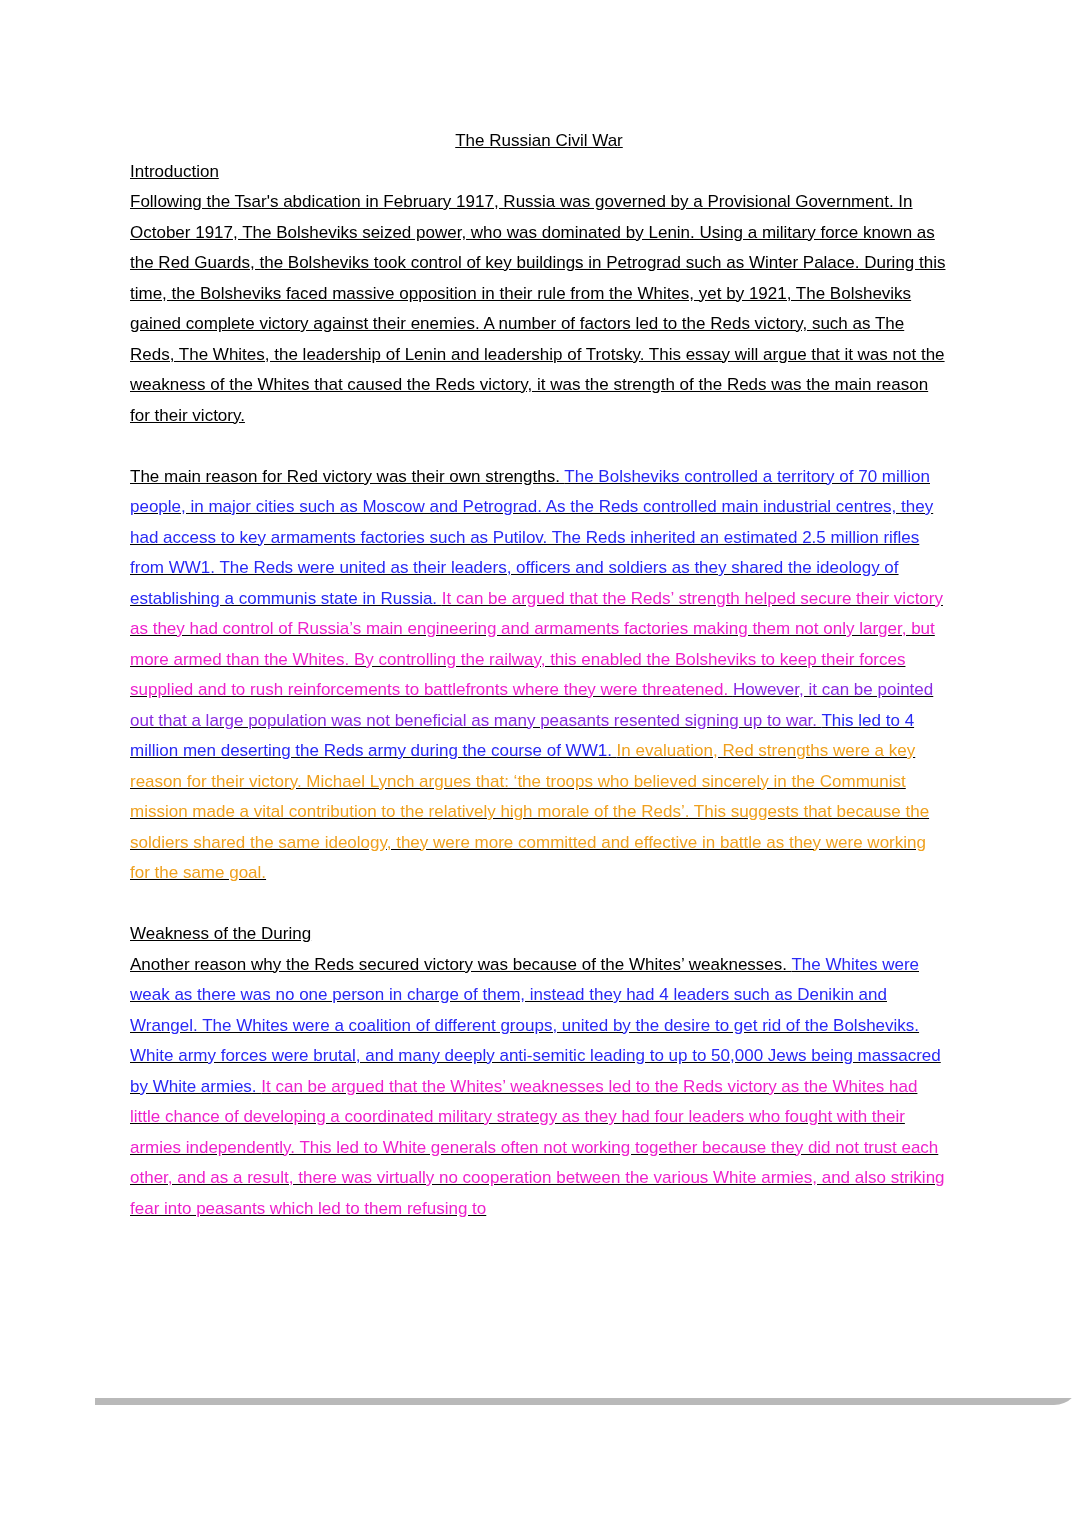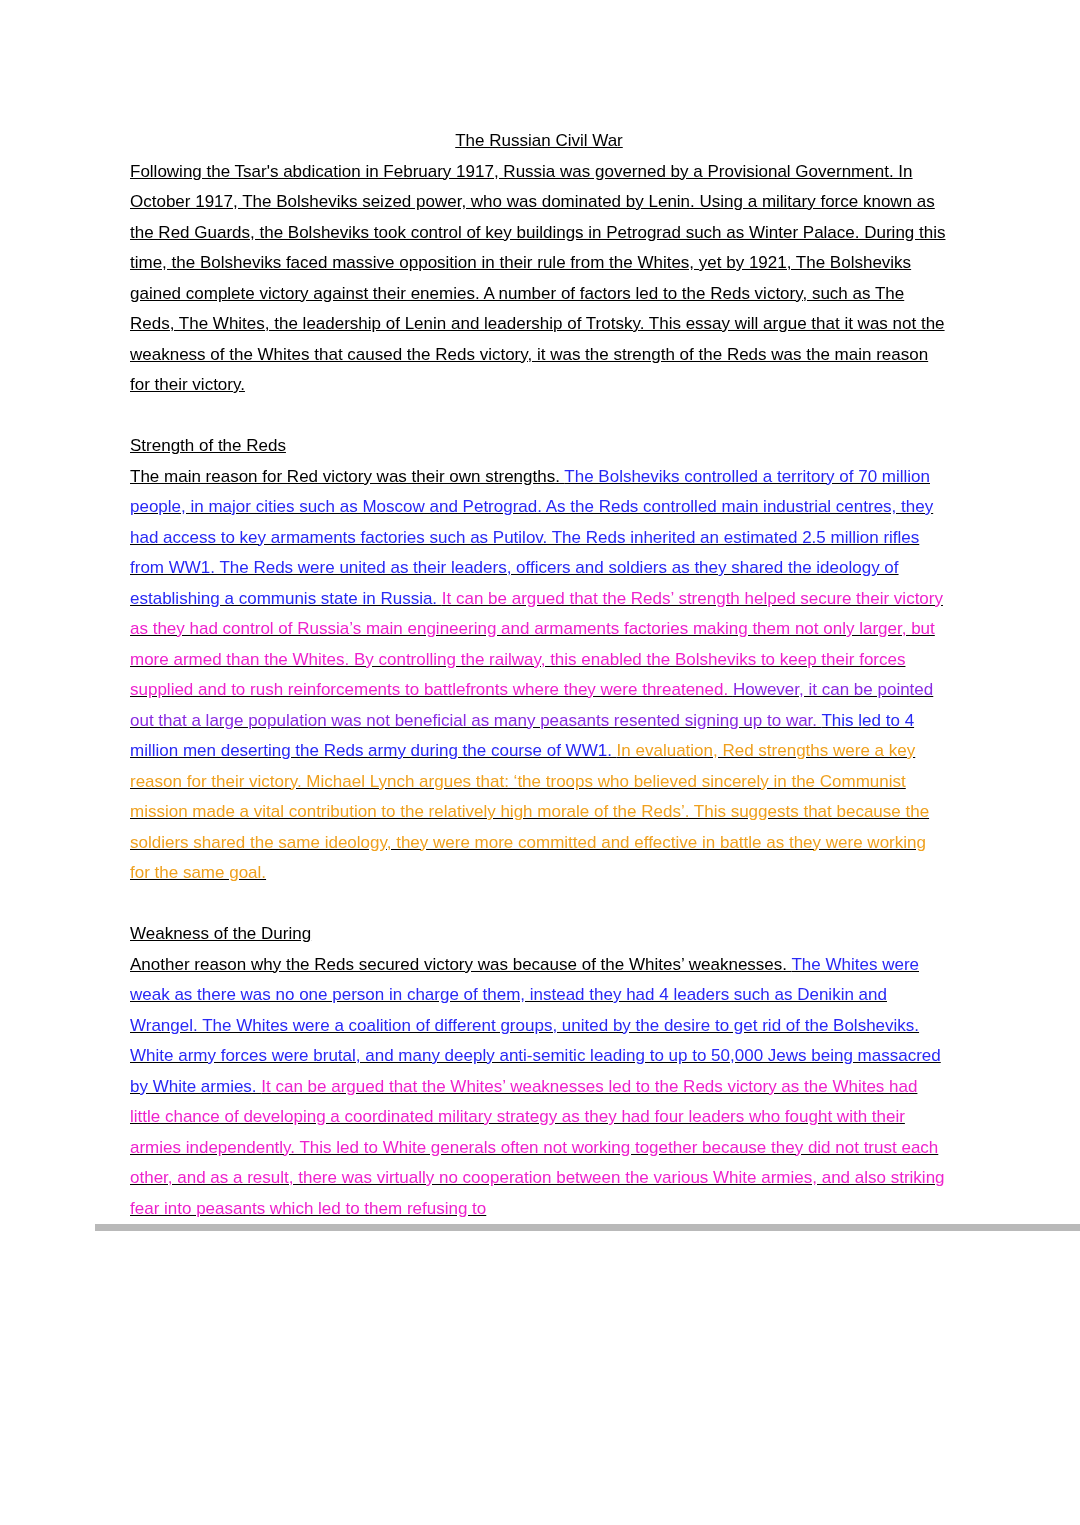--- a/index.html
+++ b/index.html
@@ -3,27 +3,28 @@
 <meta charset="utf-8">
 <style>
   html, body {
     margin: 0;
     padding: 0;
     background: #ffffff;
   }
   .page {
     position: relative;
     width: 1080px;
-    height: 1231px;
+    height: 1405px;
     background: #ffffff;
     overflow: hidden;
     font-family: "Liberation Sans", sans-serif;
     font-size: 17px;
     line-height: 30.5px;
     color: #000000;
+    border-radius: 26px;
   }
   .content {
     position: absolute;
     left: 130px;
     top: 126px;
     width: 818px;
   }
   .doc-title {
     margin: 0;
     font-size: 17px;
@@ -56,25 +57,25 @@
 </style>
 </head>
 <body>
 
 <div class="page">
   <div class="content">
 
     <h1 class="doc-title">The Russian Civil War</h1>
 
     <section>
+      <h2 class="section-heading">Introduction</h2>
       <p class="section-paragraph"><span style="color: rgb(0, 0, 0);">Following the Tsar's abdication in February 1917, Russia was governed by a Provisional Government. In October 1917, The Bolsheviks seized power, who was dominated by Lenin. Using a military force known as the Red Guards, the Bolsheviks took control of key buildings in Petrograd such as Winter Palace. During this time, the Bolsheviks faced massive opposition in their rule from the Whites, yet by 1921, The Bolsheviks gained complete victory against their enemies. A number of factors led to the Reds victory, such as The Reds, The Whites, the leadership of Lenin and leadership of Trotsky. This essay will argue that it was not the weakness of the Whites that caused the Reds victory, it was the strength of the Reds was the main reason for their victory.</span></p>
     </section>
 
     <section>
-      <h2 class="section-heading">Strength of the Reds</h2>
       <p class="section-paragraph"><span style="color: rgb(0, 0, 0);">The main reason for Red victory was their own strengths. </span><span style="color: rgb(41, 41, 245);">The Bolsheviks controlled a territory of 70 million people, in major cities such as Moscow and Petrograd. As the Reds controlled main industrial centres, they had access to key armaments factories such as Putilov. The Reds inherited an estimated 2.5 million rifles from WW1. The Reds were united as their leaders, officers and soldiers as they shared the ideology of establishing a communis state in Russia. </span><span style="color: rgb(238, 34, 205);">It can be argued that the Reds’ strength helped secure their victory as they had control of Russia’s main engineering and armaments factories making them not only larger, but more armed than the Whites. By controlling the railway, this enabled the Bolsheviks to keep their forces supplied and to rush reinforcements to battlefronts where they were threatened. </span><span style="color: rgb(138, 43, 226);">However, it can be pointed out that a large population was not beneficial as many peasants resented signing up to war. </span><span style="color: rgb(41, 41, 245);">This led to 4 million men deserting the Reds army during the course of WW1. </span><span style="color: rgb(239, 160, 30);">In evaluation, Red strengths were a key reason for their victory. Michael Lynch argues that: ‘the troops who believed sincerely in the Communist mission made a vital contribution to the relatively high morale of the Reds’. This suggests that because the soldiers shared the same ideology, they were more committed and effective in battle as they were working for the same goal.</span></p>
     </section>
 
     <section>
       <h2 class="section-heading">Weakness of the During</h2>
       <p class="section-paragraph"><span style="color: rgb(0, 0, 0);">Another reason why the Reds secured victory was because of the Whites’ weaknesses. </span><span style="color: rgb(41, 41, 245);">The Whites were weak as there was no one person in charge of them, instead they had 4 leaders such as Denikin and Wrangel. The Whites were a coalition of different groups, united by the desire to get rid of the Bolsheviks. White army forces were brutal, and many deeply anti-semitic leading to up to 50,000 Jews being massacred by White armies. </span><span style="color: rgb(238, 34, 205);">It can be argued that the Whites’ weaknesses led to the Reds victory as the Whites had little chance of developing a coordinated military strategy as they had four leaders who fought with their armies independently. This led to White generals often not working together because they did not trust each other, and as a result, there was virtually no cooperation between the various White armies, and also striking fear into peasants which led to them refusing to</span></p>
     </section>
 
   </div>
 

